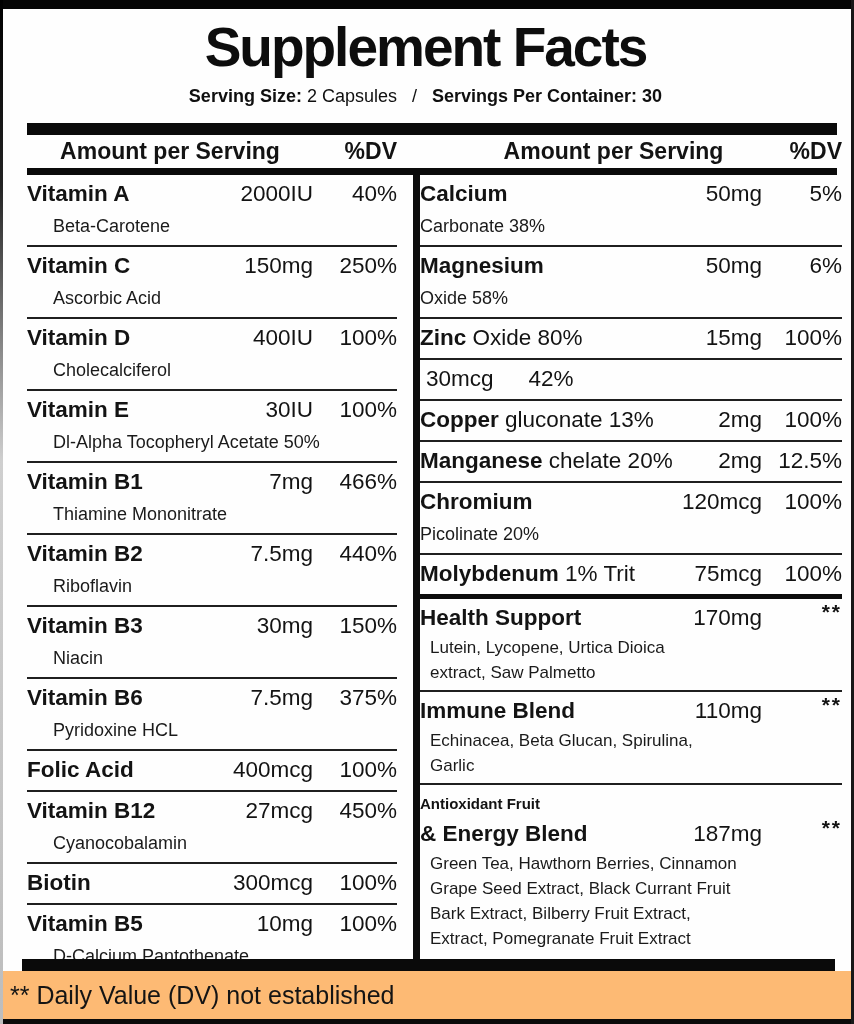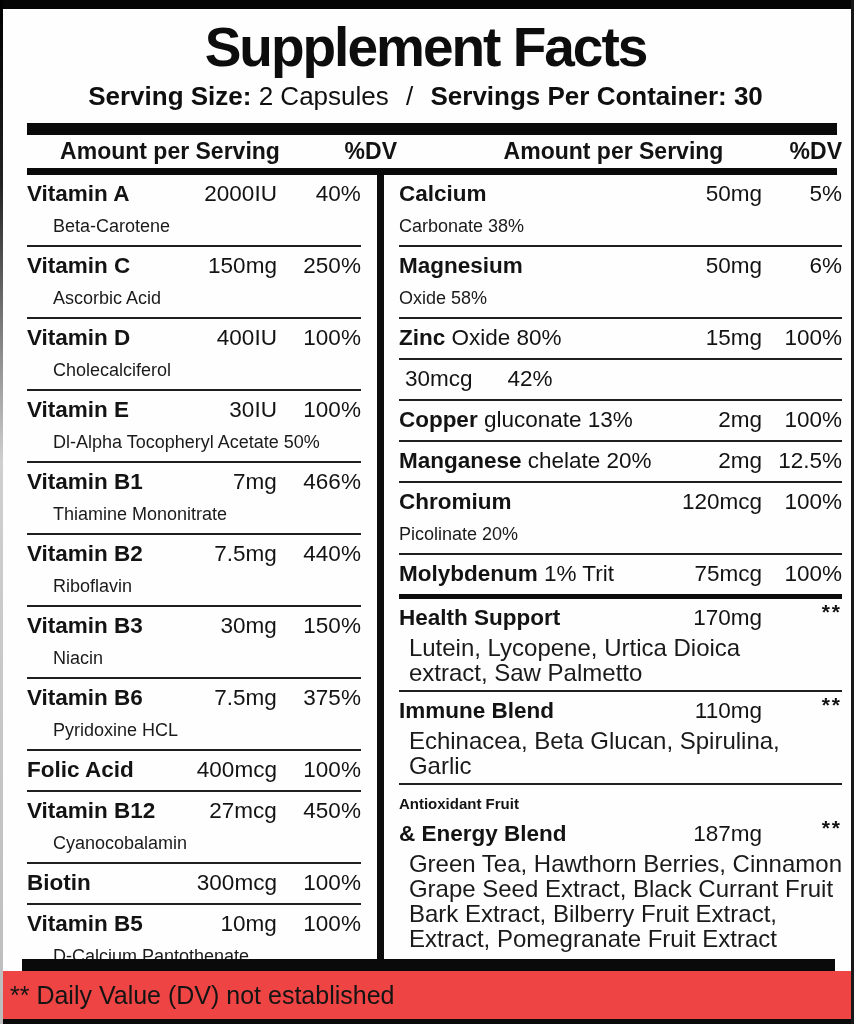--- a/index.html
+++ b/index.html
@@ -6,60 +6,60 @@
   body{width:854px;height:1024px;overflow:hidden;
        font-family:"Liberation Sans", sans-serif;color:#131313;}
   .label{position:relative;width:854px;height:1024px;background:#fefefe;
          display:flex;flex-direction:column;box-sizing:border-box;
          border-right:3px solid #181818;}
   .left-edge{position:absolute;left:0;top:0;bottom:0;width:3px;
              background:linear-gradient(#000 0%,#222 18%,#cfcfcf 45%,#bdbdbd 100%);}
   .top-border{height:9px;background:#050505;flex:0 0 auto;}
   .title{font-size:55px;font-weight:bold;line-height:64px;text-align:center;
          letter-spacing:-2px;margin:6px 0 0 0;color:#0d0d0d;}
-  .serving-line{font-size:26px;line-height:30px;text-align:center;margin:2px 0 12px 0;
+  .serving-line{font-size:18px;line-height:30px;text-align:center;margin:2px 0 12px 0;
                 white-space:nowrap;color:#0f0f0f;}
   .serving-line .bold{font-weight:bold;}
   .serving-line .sep{margin:0 10px;font-weight:normal;}
   .bar{background:#0a0a0a;flex:0 0 auto;}
   .bar-thick{height:12px;margin:0 14px 0 27px;}
   .bar-med{height:7px;margin:0 14px 0 27px;}
   .bar-bottom{height:12px;margin:0 16px 0 22px;}
   .col-headers{flex:0 0 auto;height:33px;display:flex;align-items:center;
                padding:0 9px 0 27px;font-weight:bold;font-size:23px;gap:15px;}
   .hgroup{display:flex;align-items:center;}
   .hgroup .h-amount{flex:1;text-align:center;}
   .hgroup-left{width:370px;}
   .hgroup-left .h-dv{width:84px;text-align:right;}
   .hspacer{width:38px;}
   .hgroup-right{flex:1;}
   .hgroup-right .h-dv{width:80px;text-align:right;}
   .body{flex:1 1 auto;display:flex;padding:0 9px 0 27px;overflow:hidden;}
   .col{display:flex;flex-direction:column;}
   .col-left{width:370px;}
   .column-divider{width:7px;background:#0c0c0c;margin-left:16px;flex:0 0 auto;}
-  .col-right{flex:1;margin-left:15px;}
+  .col-right{flex:1;}
   .row{border-bottom:2px solid #1f1f1f;padding:4px 0 5px 0;}
   .col .row:last-child{border-bottom:none;}
   .row.thick{border-bottom:5px solid #0c0c0c;}
   .row-main{display:flex;align-items:baseline;font-size:22.5px;line-height:30px;}
   .row-name{flex:1;font-weight:bold;white-space:nowrap;}
   .row-name .suffix{font-weight:normal;}
   .row-name-line{font-weight:bold;font-size:15px;line-height:30px;white-space:nowrap;}
   .row-amount{white-space:nowrap;margin-left:6px;font-weight:normal;}
   .row-dv{text-align:right;white-space:nowrap;font-weight:normal;}
   .col-left .row-dv{width:84px;}
   .col-right .row-dv{width:80px;}
   .row-dv.stars{position:relative;top:-6px;font-weight:bold;letter-spacing:2px;font-size:21px;}
   .row-sub{font-size:18px;line-height:28px;padding-top:3px;color:#1a1a1a;}
   .col-left .row-sub{padding-left:26px;}
   .col-right .row-sub{padding-left:0;}
-  .col-right .row.blend .row-sub{padding-left:10px;font-size:24px;line-height:25px;padding-top:2px;}
+  .col-right .row.blend .row-sub{padding-left:10px;font-size:17px;line-height:25px;padding-top:2px;}
   .sub-line{white-space:nowrap;}
-  .footer{flex:0 0 auto;height:48px;background:#ef4444;
+  .footer{flex:0 0 auto;height:48px;background:#fdba74;
           border-bottom:5px solid #0a0a0a;box-sizing:content-box;}
   .footnote{font-size:25px;line-height:30px;padding:9px 0 0 10px;color:#141414;}
 </style>
 </head>
 <body>
 
 <div class="label">
   <div class="left-edge"></div>
   <div class="top-border"></div>
 

